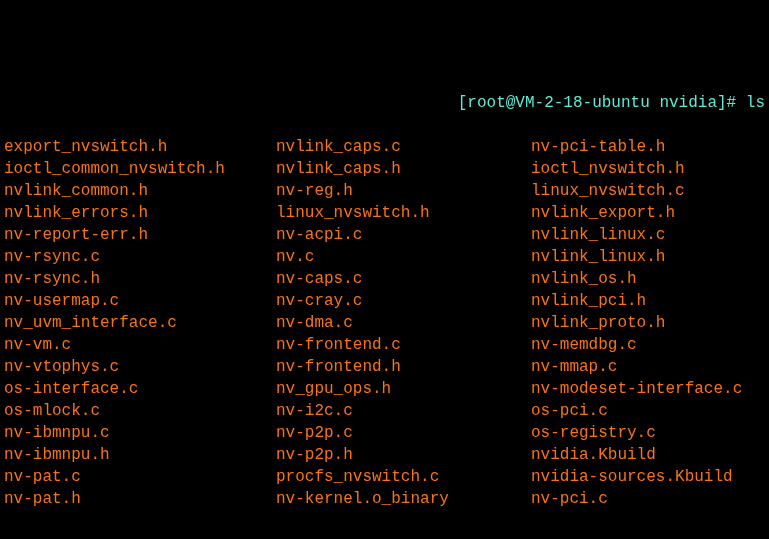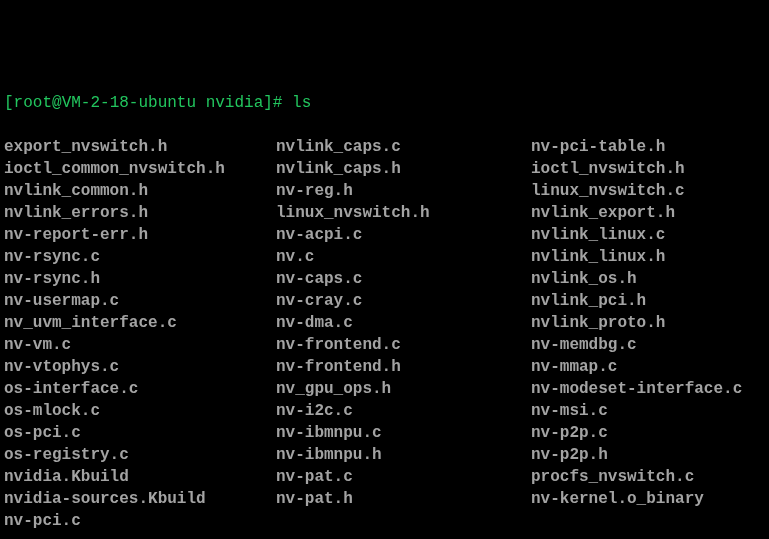--- a/index.html
+++ b/index.html
@@ -13,29 +13,29 @@
       font-family: 'Courier New', monospace;
       font-size: 16px;
       line-height: 22px;
       padding: 4px;
       width: 769px;
       height: 539px;
       overflow: hidden;
       white-space: pre;
     }
     .prompt-line {
-      color: #22c55e;
+      color: #5eead4;
+      text-align: right;
     }
     .ls-output {
       display: grid;
       grid-template-columns: 272px 255px auto;
     }
     .file {
-      color: #a3a3a3;
-      font-weight: bold;
+      color: #f97316;
     }
   </style>
 </head>
 <body>
 
 
 
 <div class="prompt-line"><span>[</span><span>root</span><span>@</span><span>VM-2-18-ubuntu</span><span> </span><span>nvidia</span><span>]# </span><span>ls</span></div>
 <div class="ls-output">
 <span class="file">export_nvswitch.h</span><span class="file">nvlink_caps.c</span><span class="file">nv-pci-table.h</span>
@@ -44,21 +44,21 @@
 <span class="file">linux_nvswitch.c</span><span class="file">nvlink_errors.h</span>
 <span class="file">linux_nvswitch.h</span><span class="file">nvlink_export.h</span><span class="file">nv-report-err.h</span>
 <span class="file">nv-acpi.c</span><span class="file">nvlink_linux.c</span><span class="file">nv-rsync.c</span>
 <span class="file">nv.c</span><span class="file">nvlink_linux.h</span><span class="file">nv-rsync.h</span>
 <span class="file">nv-caps.c</span><span class="file">nvlink_os.h</span><span class="file">nv-usermap.c</span>
 <span class="file">nv-cray.c</span><span class="file">nvlink_pci.h</span><span class="file">nv_uvm_interface.c</span>
 <span class="file">nv-dma.c</span><span class="file">nvlink_proto.h</span><span class="file">nv-vm.c</span>
 <span class="file">nv-frontend.c</span><span class="file">nv-memdbg.c</span><span class="file">nv-vtophys.c</span>
 <span class="file">nv-frontend.h</span><span class="file">nv-mmap.c</span><span class="file">os-interface.c</span>
 <span class="file">nv_gpu_ops.h</span><span class="file">nv-modeset-interface.c</span><span class="file">os-mlock.c</span>
-<span class="file">nv-i2c.c</span><span class="file">nv-msi.c</span><span class="file">os-pci.c</span>
+<span class="file">nv-i2c.c</span><span class="file">os-pci.c</span>
 <span class="file">nv-ibmnpu.c</span><span class="file">nv-p2p.c</span><span class="file">os-registry.c</span>
 <span class="file">nv-ibmnpu.h</span><span class="file">nv-p2p.h</span>
 <span class="file">nvidia.Kbuild</span><span class="file">nv-pat.c</span><span class="file">procfs_nvswitch.c</span>
 <span class="file">nvidia-sources.Kbuild</span><span class="file">nv-pat.h</span>
 <span class="file">nv-kernel.o_binary</span><span class="file">nv-pci.c</span><span class="file"></span>
 
 </div>
 
 
 

